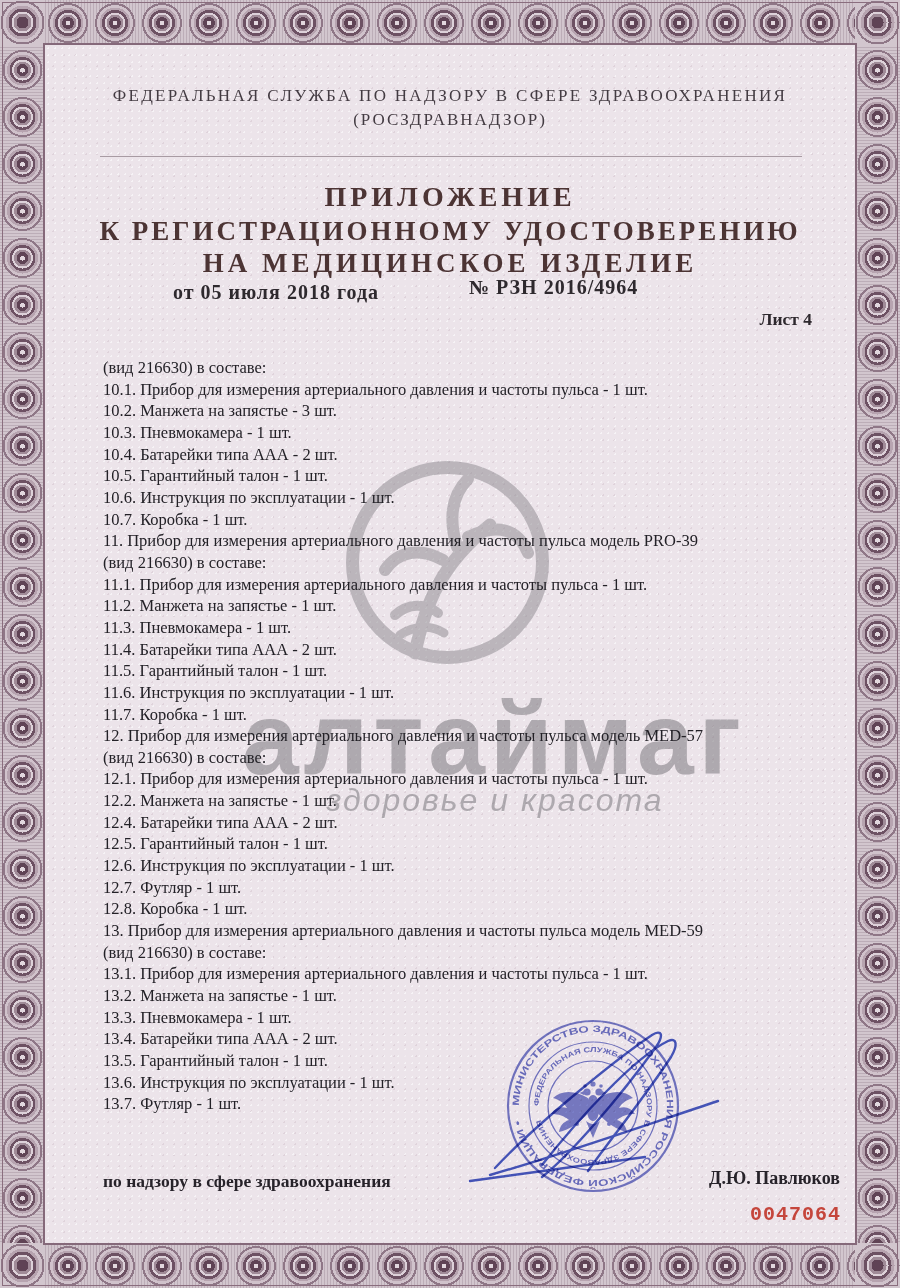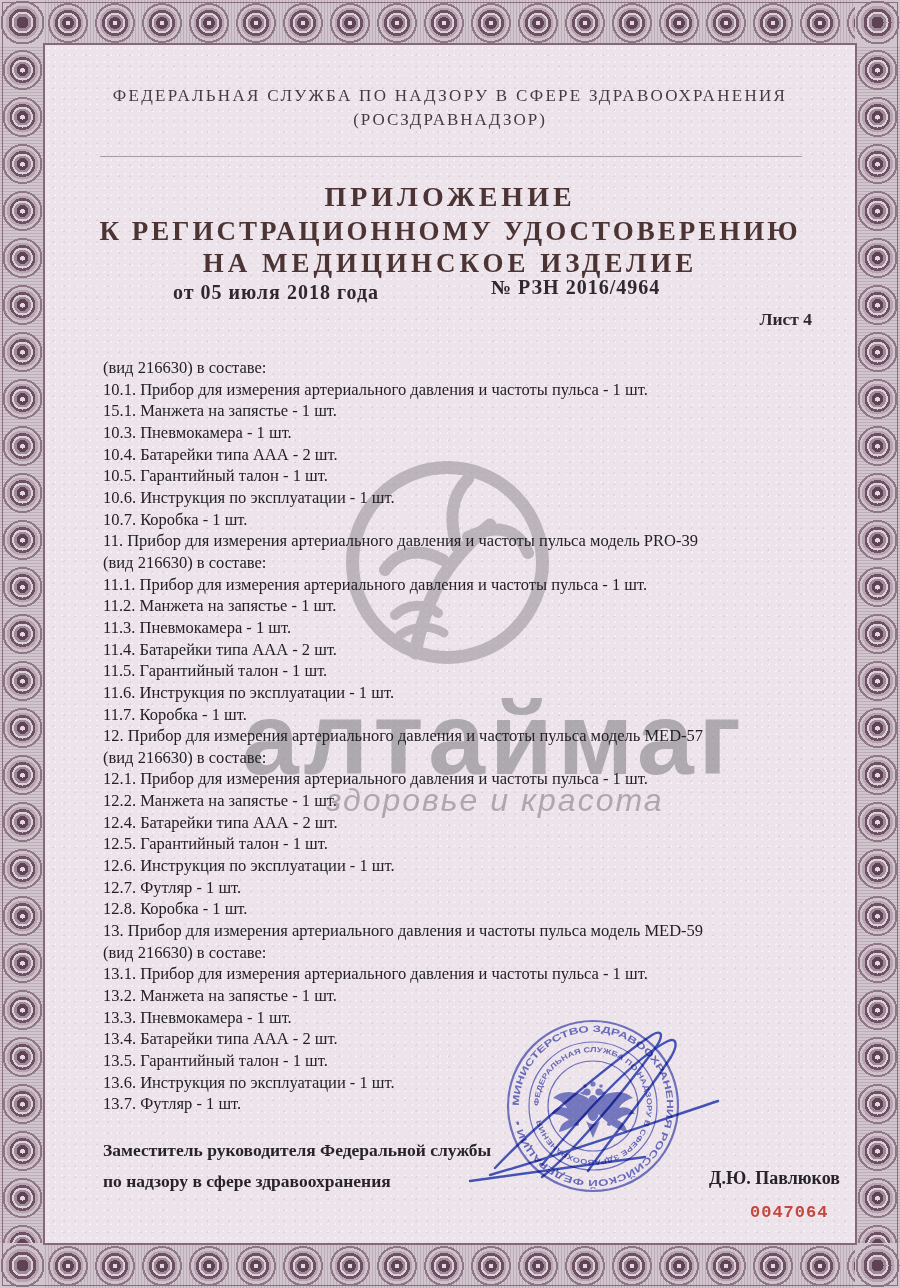--- a/index.html
+++ b/index.html
@@ -77,21 +77,21 @@
   }
   
   .stamp{left:503px;top:1016px;z-index:4;mix-blend-mode:multiply;opacity:.9;}
   .stamp-ring{font-family:"Liberation Sans", sans-serif;font-weight:bold;fill:#4d55bd;}
   .sig{left:430px;top:1005px;z-index:5;mix-blend-mode:multiply;}
   .role{left:103px;font-weight:bold;font-size:17.5px;color:#27232a;z-index:3;}
   .signer{right:60px;top:1168px;font-weight:bold;font-size:18px;color:#27232a;z-index:3;margin-left:32px;}
   .serial{
     left:750px;top:1203px;z-index:4;
     font-family:"Liberation Mono", monospace;font-weight:bold;
-    font-size:17px;letter-spacing:1px;color:#c5463c;
+    font-size:20px;letter-spacing:1px;color:#c5463c;
   }
 </style>
 </head>
 <body>
 
 <div class="page">
 
   <div class="b-strip b-h b-top"></div>
   <div class="b-strip b-h b-bottom"></div>
   <div class="b-strip b-v b-left"></div>
@@ -105,42 +105,42 @@
 
   <div class="abs issuer" style="top:86px">ФЕДЕРАЛЬНАЯ СЛУЖБА ПО НАДЗОРУ В СФЕРЕ ЗДРАВООХРАНЕНИЯ</div>
   <div class="abs issuer issuer2" style="top:110px">(РОСЗДРАВНАДЗОР)</div>
   <div class="abs divider" style="top:156px"></div>
 
   <div class="abs title t1" style="top:166px">ПРИЛОЖЕНИЕ</div>
   <div class="abs title t2" style="top:201px">К РЕГИСТРАЦИОННОМУ УДОСТОВЕРЕНИЮ</div>
   <div class="abs title t3" style="top:233px">НА МЕДИЦИНСКОЕ ИЗДЕЛИЕ</div>
 
   <div class="abs meta" style="left:173px;top:281px">от  05 июля 2018 года</div>
-  <div class="abs meta" style="left:491px;top:276px">№  РЗН 2016/4964</div>
+  <div class="abs meta" style="left:469px;top:276px">№  РЗН 2016/4964</div>
   <div class="abs sheet" style="right:88px;top:309px">Лист  4</div>
 
   <svg class="abs wm" style="left:340px;top:455px" width="215" height="215" viewBox="0 0 215 215">
     <g stroke="#8b888e" fill="none" stroke-linecap="round" opacity="0.5">
       <circle cx="107.5" cy="107.5" r="95" stroke-width="13"></circle>
       <path d="M75,198 C85,150 100,110 150,70" stroke-width="13"></path>
       <path d="M103,105 C80,92 58,96 45,115" stroke-width="12"></path>
       <path d="M117,92 C108,62 112,40 128,24" stroke-width="12"></path>
       <path d="M128,82 C158,68 178,74 188,98" stroke-width="12"></path>
       <path d="M55,160 C68,148 86,148 98,158" stroke-width="10"></path>
       <path d="M60,180 C75,170 92,170 104,178" stroke-width="9"></path>
     </g>
   </svg>
 
   <div class="abs wm wm-brand">алтаймаг</div>
   <div class="abs wm wm-tagline">здоровье и красота</div>
 
   <div class="abs body-lines">
       <div class="body-line">(вид 216630) в составе:</div>
       <div class="body-line">10.1. Прибор для измерения артериального давления и частоты пульса - 1 шт.</div>
-      <div class="body-line">15.1. Манжета на запястье - 1 шт.</div>
+      <div class="body-line">10.2. Манжета на запястье - 3 шт.</div>
       <div class="body-line">10.3. Пневмокамера - 1 шт.</div>
       <div class="body-line">10.4. Батарейки типа ААА - 2 шт.</div>
       <div class="body-line">10.5. Гарантийный талон - 1 шт.</div>
       <div class="body-line">10.6. Инструкция по эксплуатации - 1 шт.</div>
       <div class="body-line">10.7. Коробка - 1 шт.</div>
       <div class="body-line">11. Прибор для измерения артериального давления и частоты пульса модель PRO-39</div>
       <div class="body-line">(вид 216630) в составе:</div>
       <div class="body-line">11.1. Прибор для измерения артериального давления и частоты пульса - 1 шт.</div>
       <div class="body-line">11.2. Манжета на запястье - 1 шт.</div>
       <div class="body-line">11.3. Пневмокамера - 1 шт.</div>
@@ -203,19 +203,18 @@
 
   <svg class="abs sig" width="310" height="190" viewBox="0 0 310 190">
     <g stroke="#3a4fc0" stroke-width="2.4" fill="none" stroke-linecap="round" opacity="0.92">
       <path d="M65,163 C105,120 185,55 222,30 C232,24 234,30 226,42 C190,92 140,150 112,172"></path>
       <path d="M112,160 C150,112 205,52 238,36 C247,32 248,40 241,52 C212,96 176,140 158,166"></path>
       <path d="M60,170 C130,150 210,122 288,96"></path>
       <path d="M40,176 C95,168 160,160 215,152"></path>
     </g>
   </svg>
 
-  <div class="abs role" style="top:1140px">Заместитель руководителя Федеральной службы</div>
   <div class="abs role" style="top:1171px">по надзору в сфере здравоохранения</div>
   <div class="abs signer">Д.Ю. Павлюков</div>
 
   <div class="abs serial">0047064</div>
 
 </div>
 
 </body></html>

